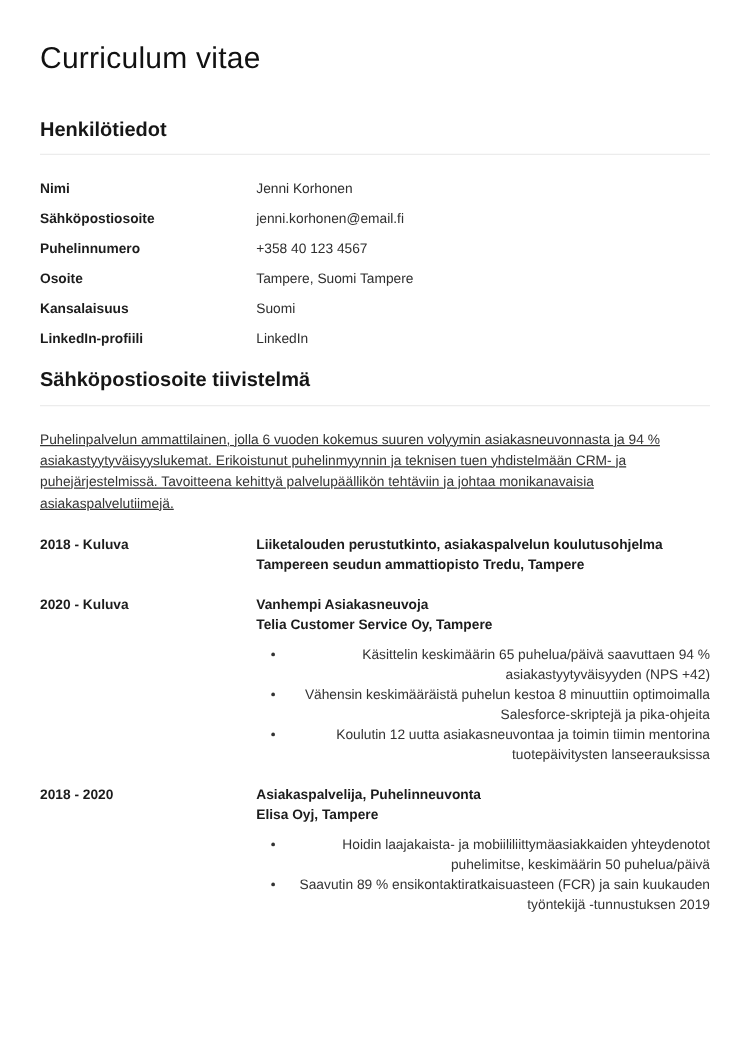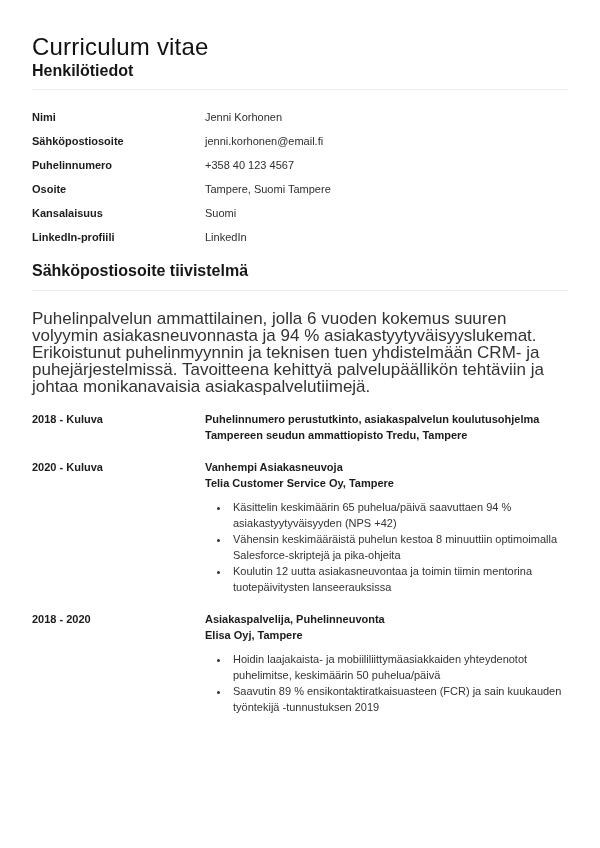--- a/index.html
+++ b/index.html
@@ -25,21 +25,21 @@
 
   h2.sec-heading {
     margin: 0;
     font-size: 16px;
     line-height: 1.15;
     font-weight: bold;
     color: #161616;
     padding-bottom: 9px;
     border-bottom: 1px solid #ececec;
   }
-  .sec-personal  h2.sec-heading { }
+  .sec-personal  h2.sec-heading { margin-top: 34px; }
   .sec-summary   h2.sec-heading { margin-top: 17px; }
   .sec-education h2.sec-heading { margin-top: 13px; }
   .sec-experience h2.sec-heading { margin-top: 8px; }
 
   .info-table { margin-top: 20px; }
   .info-row {
     display: flex;
     font-size: 11px;
     line-height: 15px;
     margin-bottom: 9px;
@@ -47,44 +47,45 @@
   .info-label {
     width: 173px;
     flex-shrink: 0;
     font-weight: bold;
     color: #1c1c1c;
   }
   .info-value { color: #2e2e2e; }
 
   .summary-text {
     margin: 19px 0 12px 0;
-    font-size: 17px;
+    font-size: 11px;
     line-height: 17px;
     color: #333333;
+    text-decoration: underline;
   }
 
   .entry { display: flex; margin-top: 16px; font-size: 11px; }
   .entry-period {
     width: 173px;
     flex-shrink: 0;
     font-weight: bold;
     line-height: 16px;
     color: #1c1c1c;
   }
   .entry-main { line-height: 16px; }
   .entry-title, .entry-subtitle { font-weight: bold; color: #1c1c1c; }
 
   ul.bullets {
     margin: 8px 0 0 173px;
     padding-left: 25px;
     font-size: 11px;
     line-height: 16px;
     color: #333333;
   }
-  ul.bullets li { padding-left: 3px; margin: 0; }
+  ul.bullets li { padding-left: 3px; margin: 0; text-align: right; }
 
   .job { margin-bottom: 8px; }
 </style>
 </head>
 <body>
 
 <div class="page">
 
   <h1 class="cv-title">Curriculum vitae</h1>
 
@@ -120,21 +121,21 @@
 
   <section class="sec-summary">
     <h2 class="sec-heading">Sähköpostiosoite tiivistelmä</h2>
     <p class="summary-text">Puhelinpalvelun ammattilainen, jolla 6 vuoden kokemus suuren volyymin asiakasneuvonnasta ja 94 % asiakastyytyväisyyslukemat. Erikoistunut puhelinmyynnin ja teknisen tuen yhdistelmään CRM- ja puhejärjestelmissä. Tavoitteena kehittyä palvelupäällikön tehtäviin ja johtaa monikanavaisia asiakaspalvelutiimejä.</p>
   </section>
 
   <section class="sec-education">
     <div class="entry">
       <div class="entry-period">2018 - Kuluva</div>
       <div class="entry-main">
-        <div class="entry-title">Puhelinnumero perustutkinto, asiakaspalvelun koulutusohjelma</div>
+        <div class="entry-title">Liiketalouden perustutkinto, asiakaspalvelun koulutusohjelma</div>
         <div class="entry-subtitle">Tampereen seudun ammattiopisto Tredu, Tampere</div>
       </div>
     </div>
   </section>
 
   <section class="sec-experience">
 
     <div class="job">
       <div class="entry">
         <div class="entry-period">2020 - Kuluva</div>

